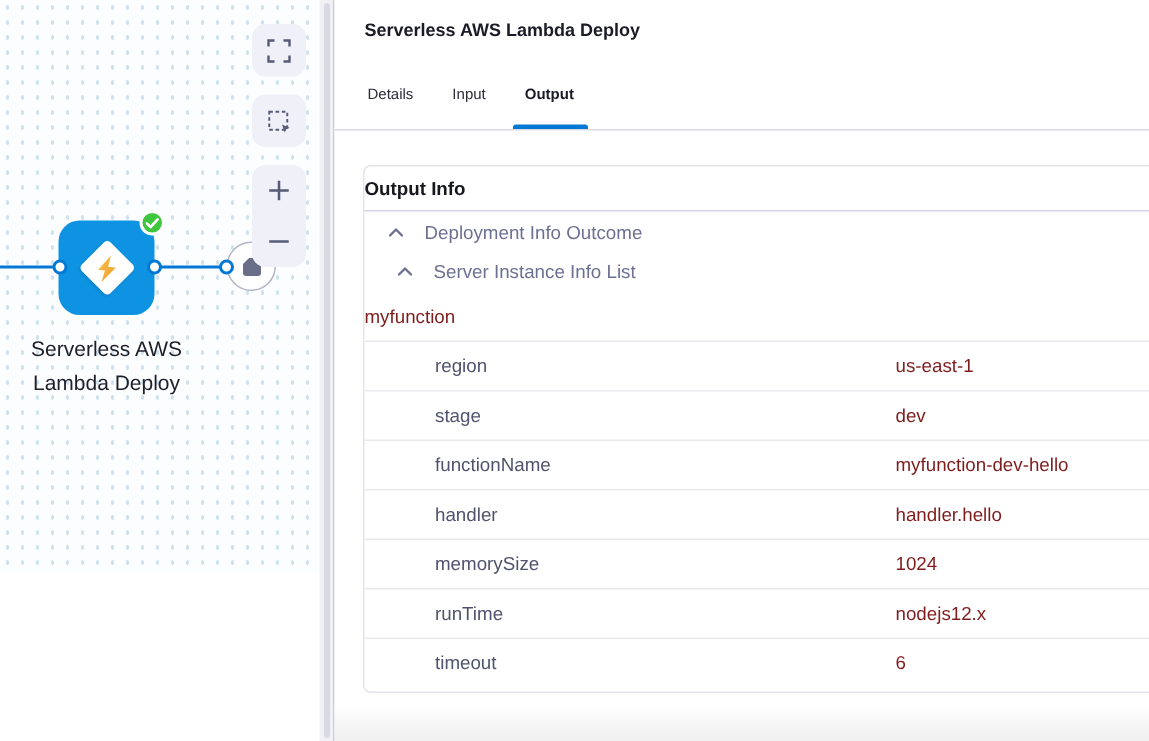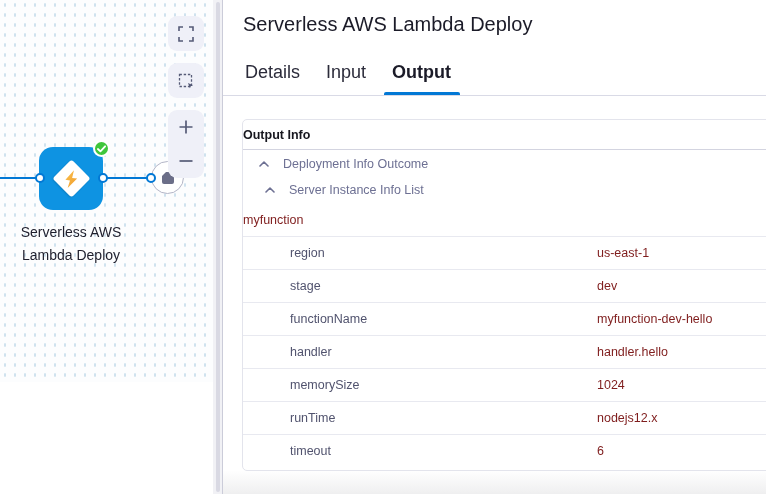--- a/index.html
+++ b/index.html
@@ -47,24 +47,24 @@
   
   .splitter { position:absolute; left:213px; top:0; width:10px; height:494px;
     background:#f1f1f5; border-right:1px solid #cbccd9; cursor:col-resize; }
   .splitter .thumb { position:absolute; left:3px; top:2px; width:4px; height:490px;
     background:#d9d9e3; border-radius:2px; }
 
   
   .panel { position:absolute; left:223px; top:0; width:543px; height:494px; background:#fff; }
   .panel::after { content:""; position:absolute; left:0; right:0; bottom:0; height:24px;
     background:linear-gradient(to bottom, rgba(27,27,40,0), rgba(27,27,40,.07)); pointer-events:none; }
-  .panel-title { margin:13px 0 0 20px; font-size:20px; font-weight:normal; color:#1b1b28; }
+  .panel-title { margin:13px 0 0 20px; font-size:12px; font-weight:bold; color:#1b1b28; }
 
   .tabs { display:flex; margin-top:29px; padding-left:20px; border-bottom:1px solid #d9dae6; }
-  .tab { position:relative; font-size:18px; color:#2b2b3a; padding:0 2px 15px 2px;
+  .tab { position:relative; font-size:10px; color:#2b2b3a; padding:0 2px 15px 2px;
     margin-right:22px; cursor:pointer; line-height:15px; }
   .tab.active { font-weight:bold; color:#1b1b28; }
   .tab.active::after { content:""; position:absolute; left:-6px; right:-7px; bottom:0;
     height:3px; background:#0278d5; border-radius:2px 2px 0 0; }
 
   .output-card { margin:23px 0 0 19px; width:562px; border:1px solid #e3e4ec;
     border-radius:5px; background:#fff; font-size:12.5px; }
   .thead { display:flex; align-items:center; height:30px; border-bottom:1px solid #d3d4e0;
     font-weight:bold; color:#17171f; }
   .col-name { width:354px; padding-left:8px; }

